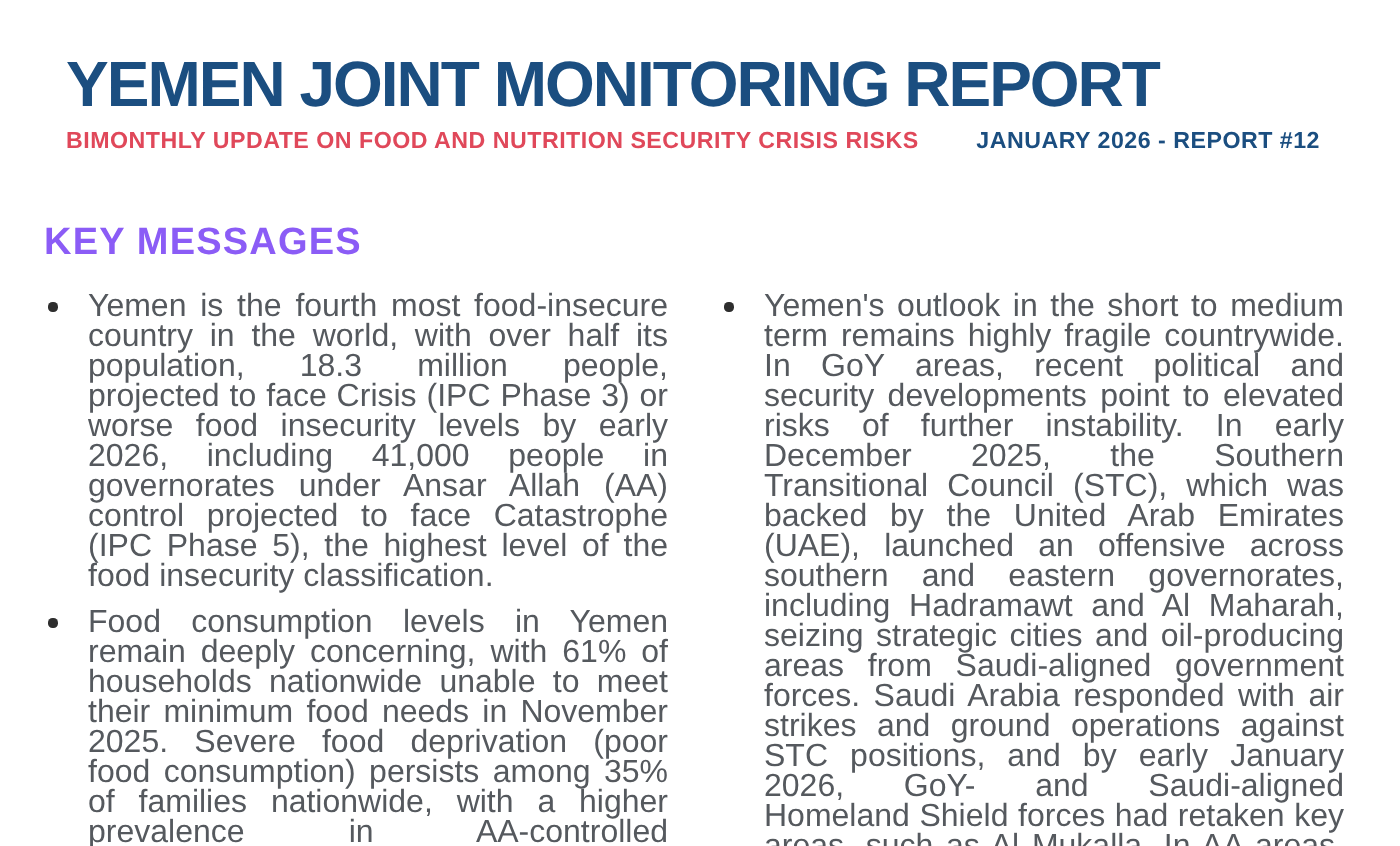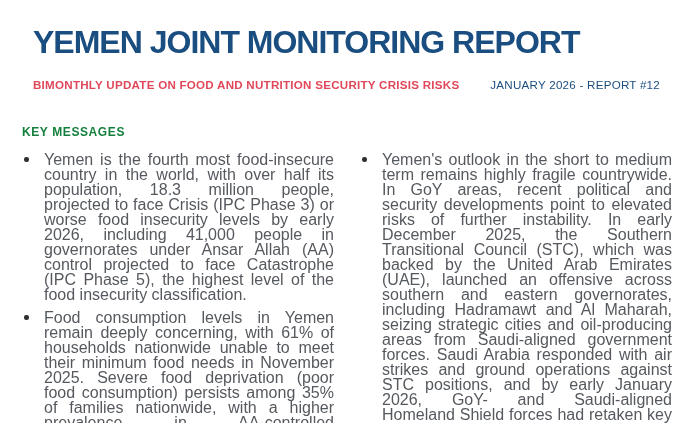--- a/index.html
+++ b/index.html
@@ -24,43 +24,43 @@
     font-size: 32px;
     line-height: 1.0;
     font-weight: 800;
     letter-spacing: -1px;
     white-space: nowrap;
   }
   .subtitle-row {
     display: flex;
     justify-content: space-between;
     align-items: baseline;
-    margin-top: 20px;
+    margin-top: 6px;
   }
   .report-subtitle {
     color: #E0485A;
     font-size: 11.6px;
     font-weight: bold;
     letter-spacing: 0.25px;
     white-space: nowrap;
   }
   .report-edition {
     color: #1B4E80;
     font-size: 11.6px;
-    font-weight: normal;
+    font-weight: bold;
     letter-spacing: 0.25px;
     white-space: nowrap;
   }
   .content {
     padding: 0 28px 0 22px;
   }
   .section-heading {
     margin-top: 34px;
-    color: #15803d;
-    font-size: 12px;
+    color: #8b5cf6;
+    font-size: 19px;
     font-weight: bold;
     letter-spacing: 0.6px;
   }
   .columns {
     display: flex;
     gap: 26px;
     margin-top: 13px;
   }
   .column {
     flex: 1 1 0;

